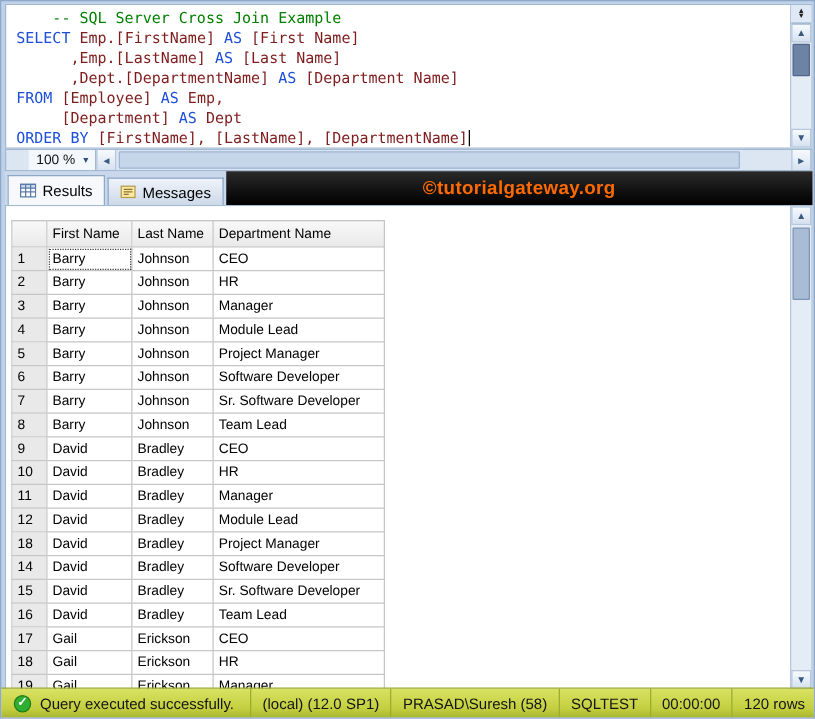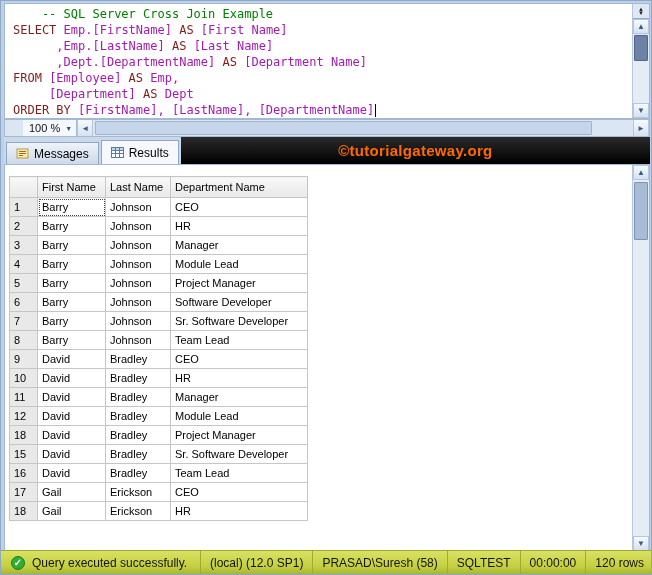--- a/index.html
+++ b/index.html
@@ -14,23 +14,23 @@
   
   .editor-pane {
     position:absolute; left:3px; top:2px; width:646px; height:116px;
     background:#ffffff; border:1px solid #a3b8d1; display:flex;
   }
   .code {
     flex:1; padding:2px 0 12px 8px; overflow:hidden;
     font-family:"DejaVu Sans Mono","Liberation Mono",monospace;
     font-size:12px; line-height:16px; white-space:pre; color:#000;
   }
-  .tok-keyword { color:#7f1d1d; }
+  .tok-keyword { color:#1d4ed8; }
   .tok-comment { color:#008000; }
-  .tok-plain   { color:#a21caf; }
+  .tok-plain   { color:#7f1d1d; }
   .tok-caret   { display:inline-block; width:1px; height:13px; background:#000;
                  vertical-align:text-bottom; margin-left:1px; }
 
   .v-scrollbar { width:17px; background:#e4ecf6; border-left:1px solid #b6c7dd;
                  display:flex; flex-direction:column; align-items:stretch; }
   .splitter-grip {
     height:15px; background:#dfe9f5; border-bottom:1px solid #93a9c6;
     display:flex; flex-direction:column; align-items:center; justify-content:center;
     font-size:6px; line-height:4px; color:#222; cursor:row-resize;
   }
@@ -146,42 +146,42 @@
       <span class="zoom-arrow">▼</span>
     </div>
     <div class="h-btn">◄</div>
     <div class="h-track">
       <div class="h-thumb"></div>
     </div>
     <div class="h-btn">►</div>
   </div>
 
   <div class="tab-strip">
-    <div class="tab inactive">
-      <span class="icon">
-        <svg width="13" height="13" viewBox="0 0 13 13">
-          <rect x="1" y="2" width="11" height="9" fill="#ffe9a2" stroke="#b49b4e"></rect>
-          <line x1="3" y1="4.5" x2="10" y2="4.5" stroke="#8a7433"></line>
-          <line x1="3" y1="6.5" x2="10" y2="6.5" stroke="#8a7433"></line>
-          <line x1="3" y1="8.5" x2="7" y2="8.5" stroke="#8a7433"></line>
-        </svg>
-      </span>
-      <span>Messages</span>
-    </div>
     <div class="tab active">
       <span class="icon">
         <svg width="13" height="13" viewBox="0 0 13 13">
           <rect x="0.5" y="1.5" width="12" height="10" fill="#ffffff" stroke="#5a7ba6"></rect>
           <rect x="0.5" y="1.5" width="12" height="3" fill="#c8d8ec" stroke="#5a7ba6"></rect>
           <line x1="4.5" y1="1.5" x2="4.5" y2="11.5" stroke="#5a7ba6"></line>
           <line x1="8.5" y1="1.5" x2="8.5" y2="11.5" stroke="#5a7ba6"></line>
           <line x1="0.5" y1="7.5" x2="12.5" y2="7.5" stroke="#5a7ba6"></line>
         </svg>
       </span>
       <span>Results</span>
+    </div>
+    <div class="tab inactive">
+      <span class="icon">
+        <svg width="13" height="13" viewBox="0 0 13 13">
+          <rect x="1" y="2" width="11" height="9" fill="#ffe9a2" stroke="#b49b4e"></rect>
+          <line x1="3" y1="4.5" x2="10" y2="4.5" stroke="#8a7433"></line>
+          <line x1="3" y1="6.5" x2="10" y2="6.5" stroke="#8a7433"></line>
+          <line x1="3" y1="8.5" x2="7" y2="8.5" stroke="#8a7433"></line>
+        </svg>
+      </span>
+      <span>Messages</span>
     </div>
     <div class="watermark-band">
       <span class="watermark">©tutorialgateway.org</span>
     </div>
   </div>
 
   <div class="results-pane">
     <div class="grid-area">
       <table class="grid">
         <colgroup>
@@ -271,20 +271,26 @@
               <td>Bradley</td>
               <td>Module Lead</td>
             </tr>
             <tr>
               <td class="rownum">18</td>
               <td>David</td>
               <td>Bradley</td>
               <td>Project Manager</td>
             </tr>
             <tr>
+              <td class="rownum">14</td>
+              <td>David</td>
+              <td>Bradley</td>
+              <td>Software Developer</td>
+            </tr>
+            <tr>
               <td class="rownum">15</td>
               <td>David</td>
               <td>Bradley</td>
               <td>Sr. Software Developer</td>
             </tr>
             <tr>
               <td class="rownum">16</td>
               <td>David</td>
               <td>Bradley</td>
               <td>Team Lead</td>
@@ -293,20 +299,26 @@
               <td class="rownum">17</td>
               <td>Gail</td>
               <td>Erickson</td>
               <td>CEO</td>
             </tr>
             <tr>
               <td class="rownum">18</td>
               <td>Gail</td>
               <td>Erickson</td>
               <td>HR</td>
+            </tr>
+            <tr>
+              <td class="rownum">19</td>
+              <td>Gail</td>
+              <td>Erickson</td>
+              <td>Manager</td>
             </tr>
           </tbody>
       </table>
     </div>
     <div class="v-scrollbar">
       <div class="sb-btn">▲</div>
       <div class="sb-track">
         <div class="sb-thumb results-thumb"></div>
       </div>
       <div class="sb-btn">▼</div>

